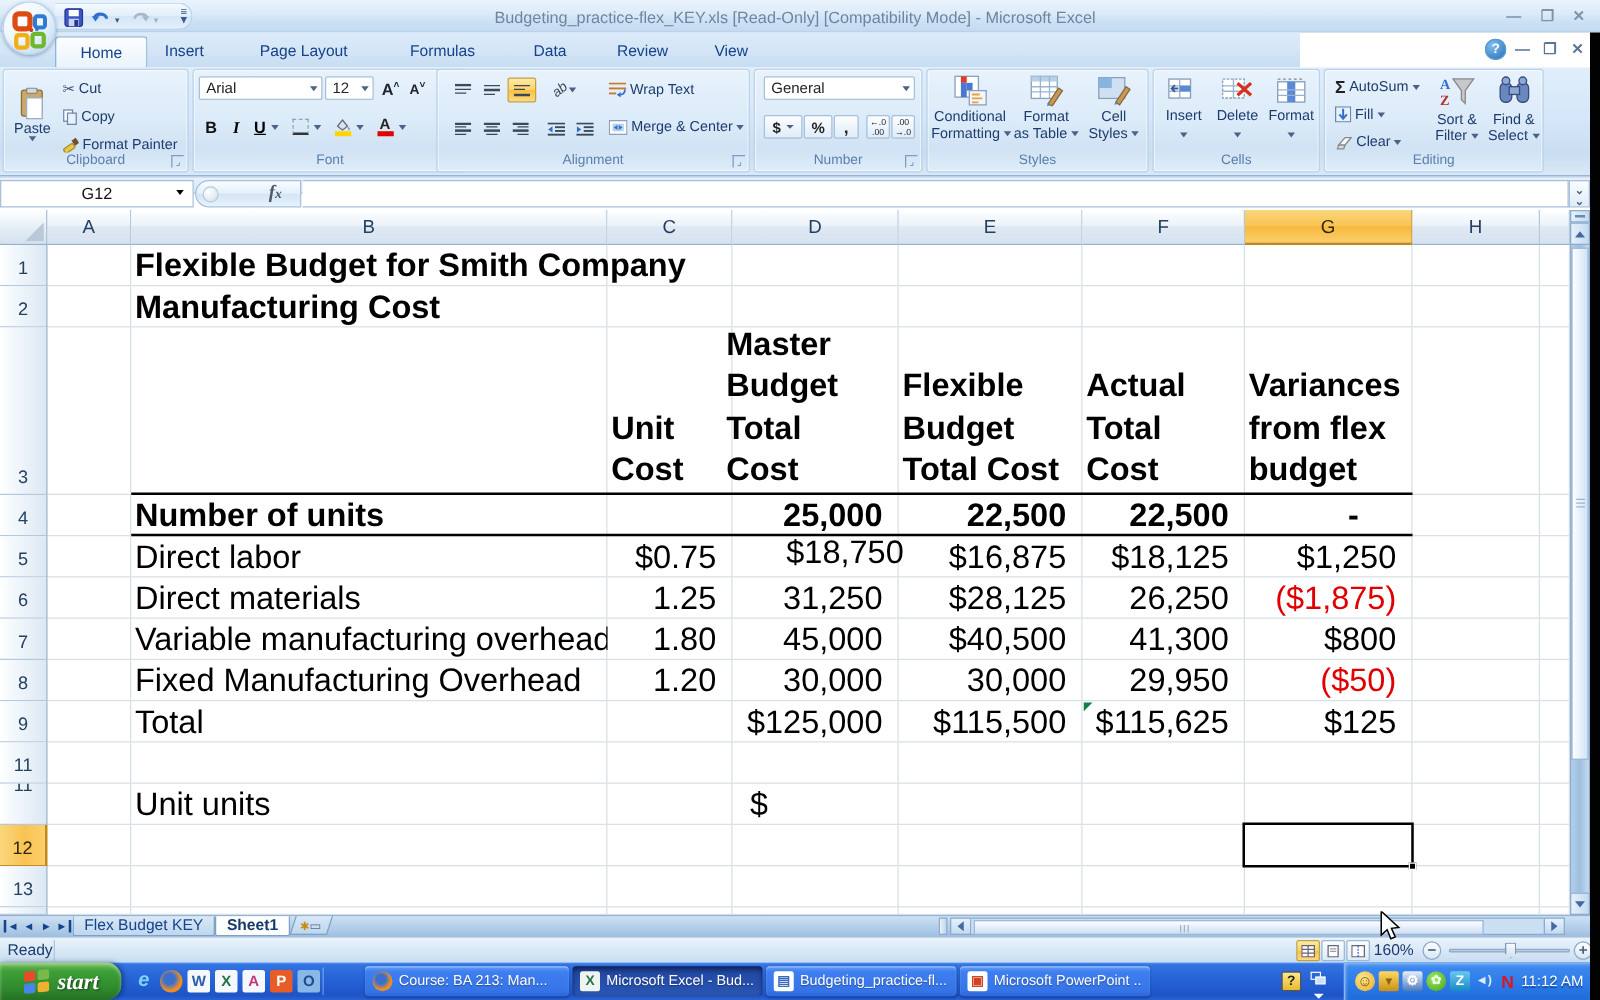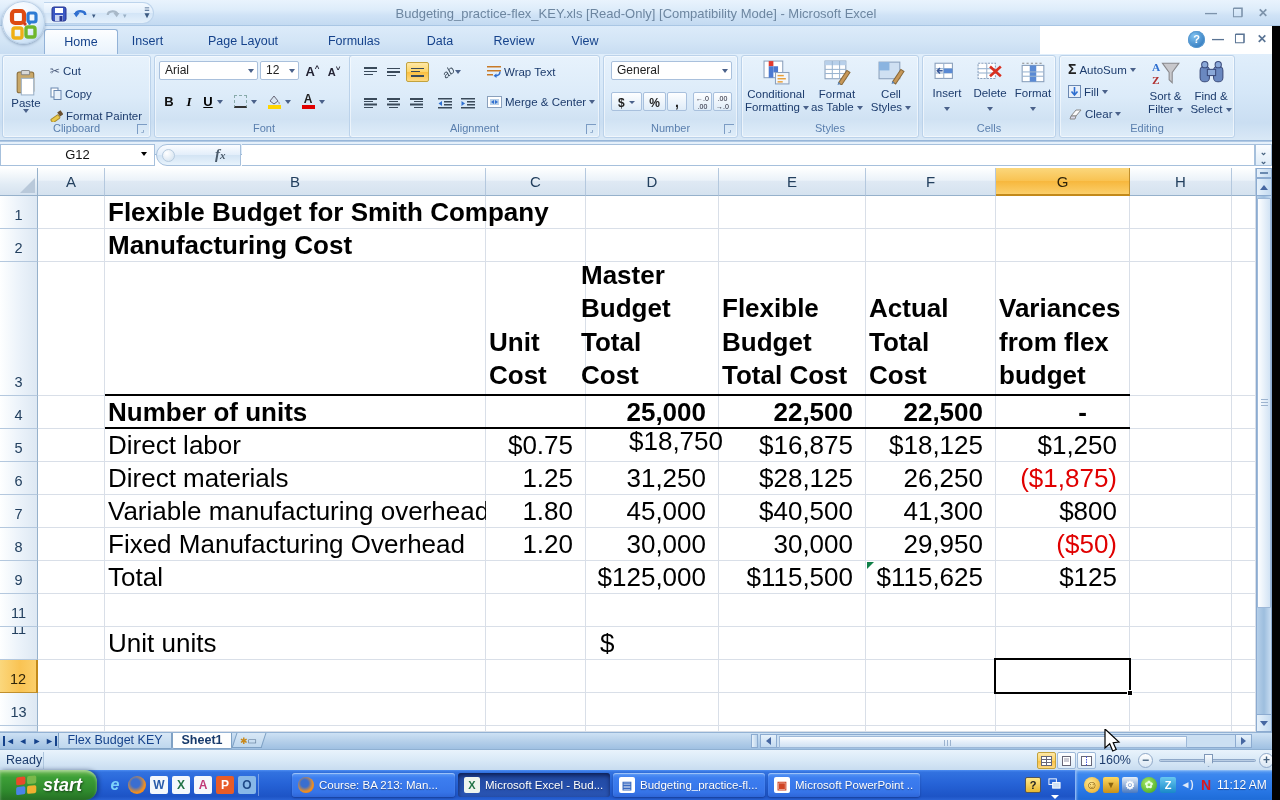--- a/index.html
+++ b/index.html
@@ -188,21 +188,21 @@
     clip-path:polygon(0 0,100% 0,100% 68%,50% 100%,0 68%); }
 
   
   #taskbar { left:0; top:770px; width:1280px; height:30px;
     background:linear-gradient(180deg,#4d8df2 0%,#3272e0 7%,#2663d7 45%,#1d54c6 88%,#2a63d4 100%); }
   #startbtn { left:0; top:0; width:97px; height:30px; border-radius:0 12px 12px 0;
     background:linear-gradient(180deg,#71bb54 0%,#3d9f37 25%,#2f8a2d 70%,#256f24 100%);
     box-shadow:inset 0 2px 3px rgba(255,255,255,.4), 2px 0 4px rgba(0,20,60,.45);
     display:flex; align-items:center; justify-content:center; gap:5px; }
   #start-label { color:#fff; font-size:18px; font-weight:700; font-style:italic;
-    text-shadow:1px 1px 2px rgba(0,0,0,.5); }
+    text-shadow:1px 1px 2px rgba(0,0,0,.5);font-family:Liberation Serif, serif; }
   .ql-ico { position:absolute; top:6px; width:18px; height:18px; border-radius:2px;
     font-size:12px; text-align:center; line-height:18px; font-weight:700; }
   #ql-sep { left:258px; top:4px; width:1px; height:22px; background:rgba(255,255,255,.35); }
   .taskbtn { position:absolute; top:3px; height:24px; border-radius:3px;
     display:flex; align-items:center; padding:0 6px; gap:5px;
     background:linear-gradient(180deg,#5b9af5 0%,#3d7ef0 20%,#3674e8 80%,#2e66d8 100%);
     box-shadow:inset 0 1px 1px rgba(255,255,255,.45), 0 1px 2px rgba(0,0,40,.3); }
   .taskbtn.active { background:linear-gradient(180deg,#1b3f90 0%,#234ba6 30%,#2a55b4 100%);
     box-shadow:inset 0 2px 4px rgba(0,0,30,.55); }
   .taskbtn .tlabel { color:#fff; font-size:11.5px; white-space:nowrap; overflow:hidden;

